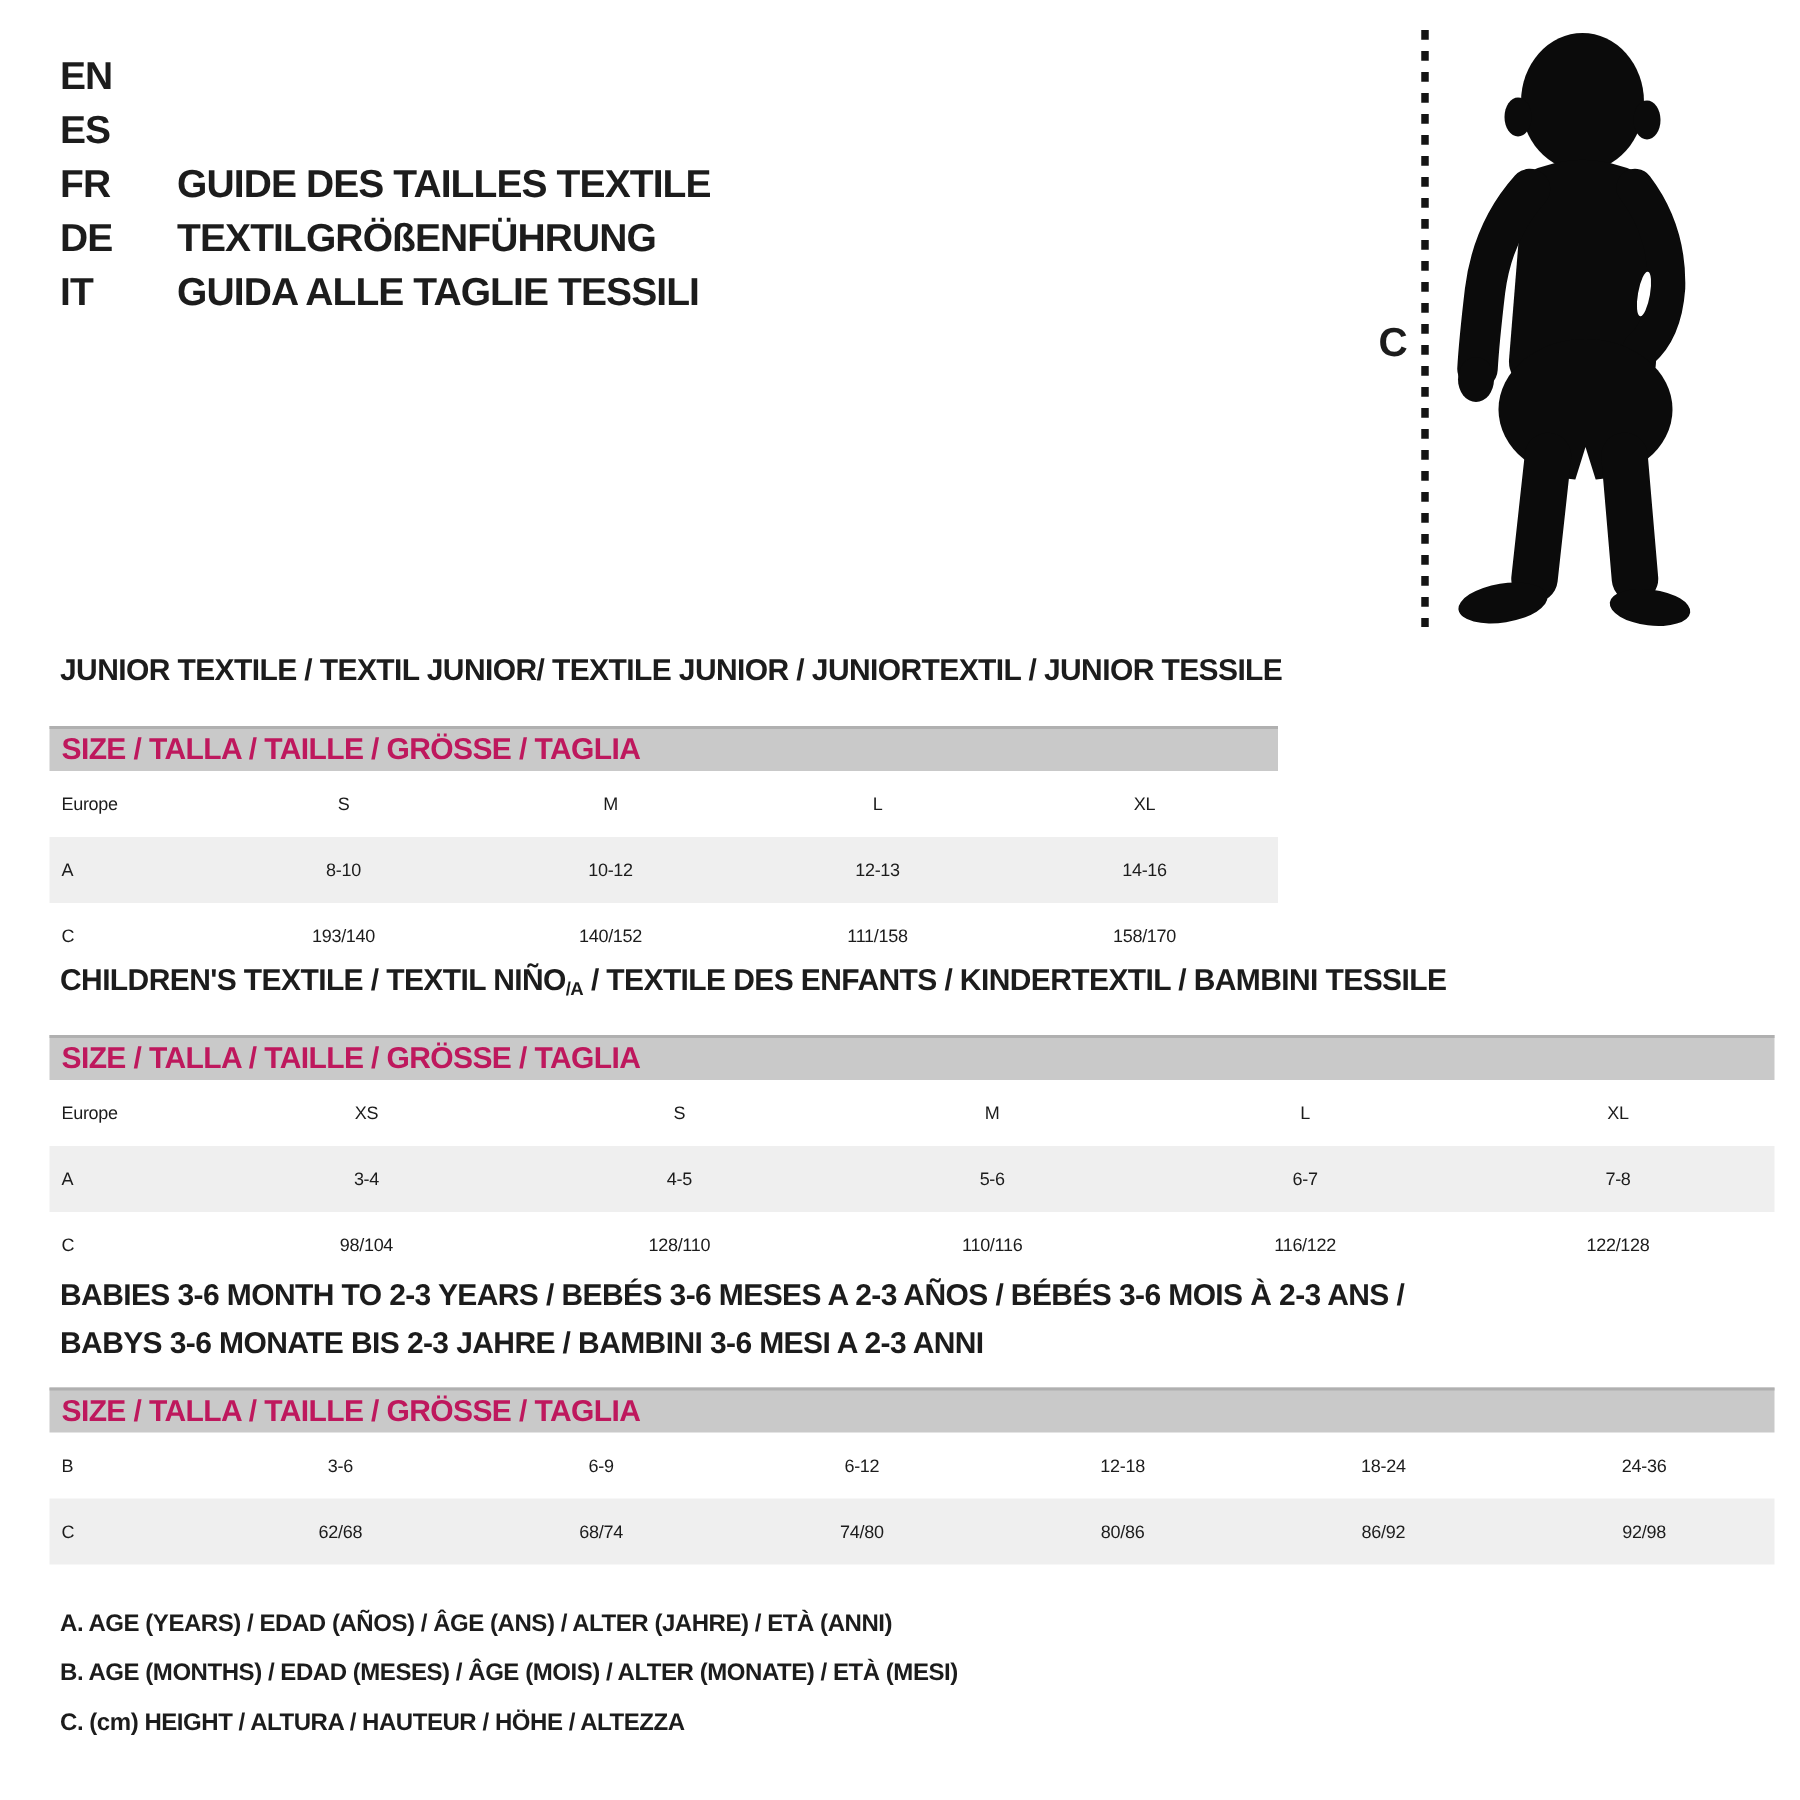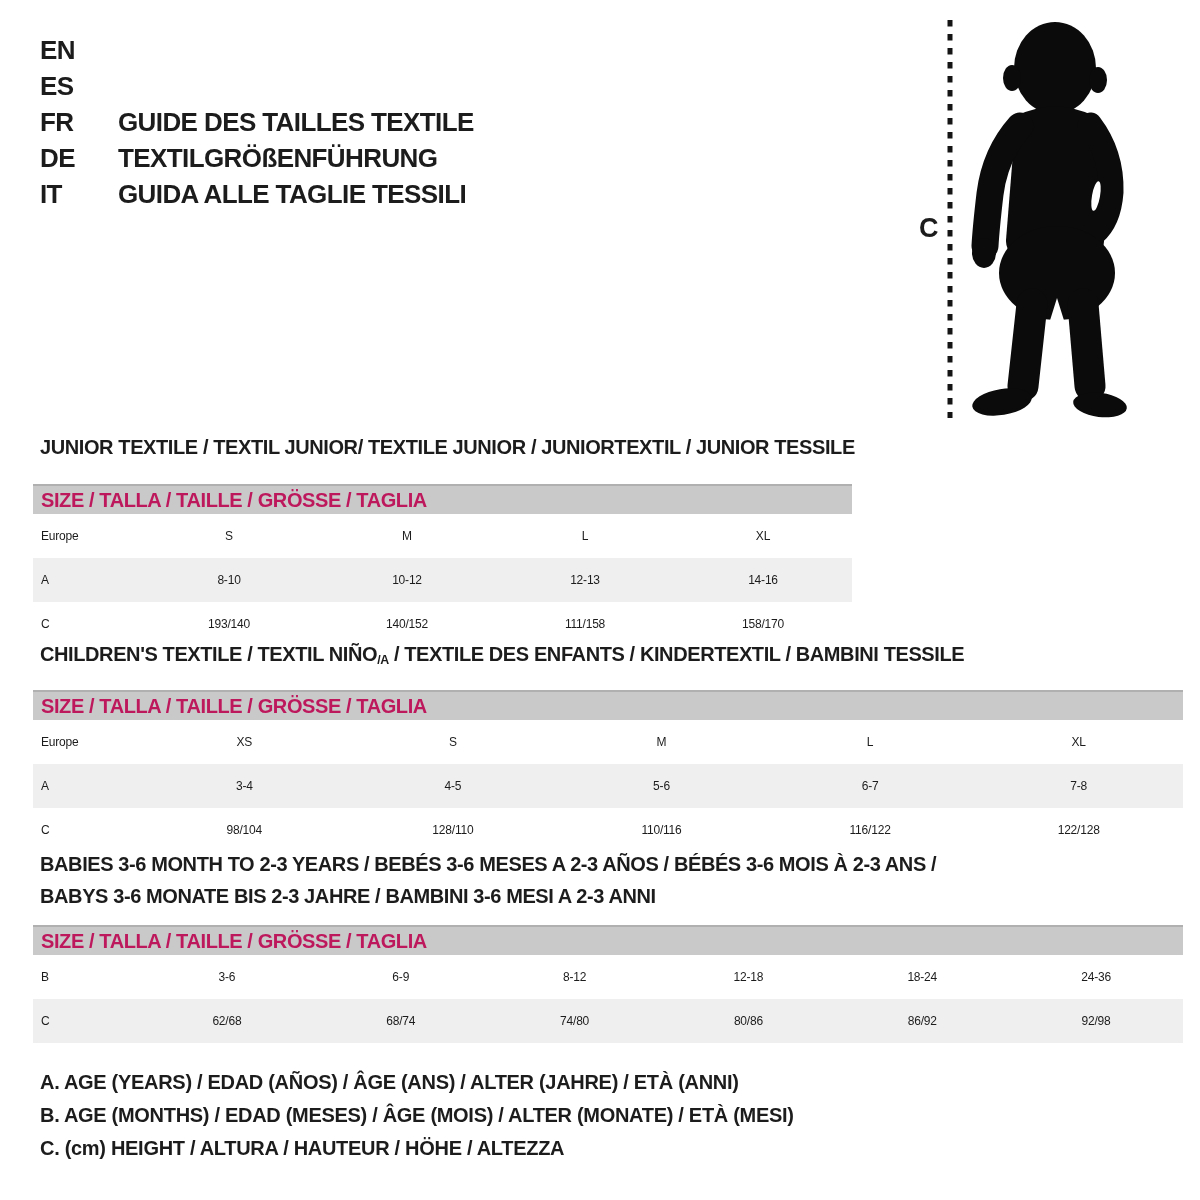--- a/index.html
+++ b/index.html
@@ -47,21 +47,21 @@
     color: #be185d;
     white-space: nowrap;
   }
   .t-row { display: flex; height: 44px; align-items: center; font-size: 12px; letter-spacing: -0.2px; }
   .t-row.alt { background: #efefef; }
   .t-label { flex: 0 0 107px; width: 107px; padding-left: 8px; box-sizing: border-box; text-align: left; }
   .t-cell  { flex: 1; text-align: center; }
 
   
   .legend { position: absolute; left: 40px; top: 1066px; }
-  .legend-line { font-size: 20px; font-weight: 700; letter-spacing: -0.3px;
+  .legend-line { font-size: 16px; font-weight: 700; letter-spacing: -0.3px;
                  line-height: 33px; white-space: nowrap; }
 </style>
 </head>
 <body>
 
 <div class="page">
 
   <div class="lang-block">
     <div class="lang-row">
       <span class="lang-code">EN</span>
@@ -170,21 +170,21 @@
     <div>BABIES 3-6 MONTH TO 2-3 YEARS / BEBÉS 3-6 MESES A 2-3 AÑOS / BÉBÉS 3-6 MOIS À 2-3 ANS /</div>
     <div>BABYS 3-6 MONATE BIS 2-3 JAHRE / BAMBINI 3-6 MESI A 2-3 ANNI</div>
   </div>
 
   <div class="size-table table-babies">
     <div class="size-table-header">SIZE / TALLA / TAILLE / GRÖSSE / TAGLIA</div>
     <div class="t-row">
       <span class="t-label">B</span>
       <span class="t-cell">3-6</span>
       <span class="t-cell">6-9</span>
-      <span class="t-cell">8-12</span>
+      <span class="t-cell">6-12</span>
       <span class="t-cell">12-18</span>
       <span class="t-cell">18-24</span>
       <span class="t-cell">24-36</span>
     </div>
     <div class="t-row alt">
       <span class="t-label">C</span>
       <span class="t-cell">62/68</span>
       <span class="t-cell">68/74</span>
       <span class="t-cell">74/80</span>
       <span class="t-cell">80/86</span>

